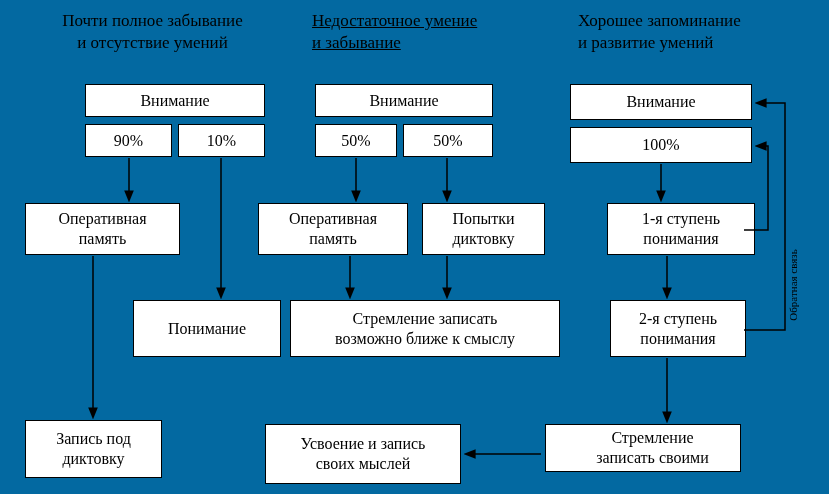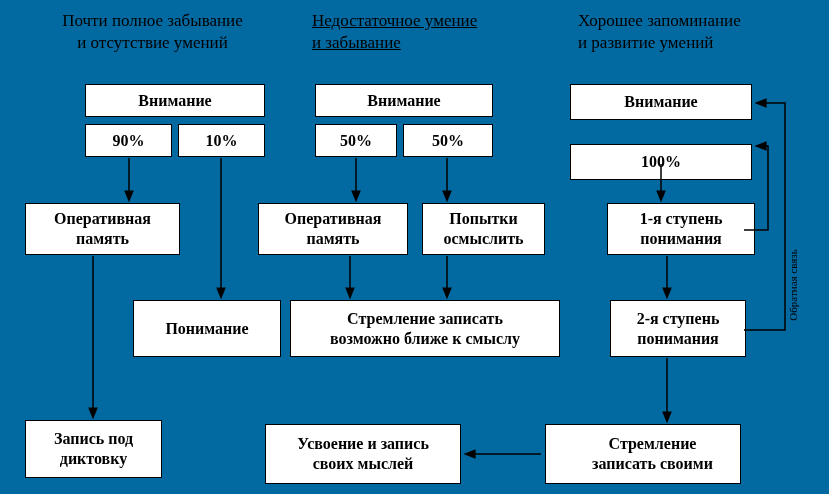--- a/index.html
+++ b/index.html
@@ -24,21 +24,20 @@
     border: 1.5px solid #000;
     background: #ffffff;
     display: flex;
     align-items: center;
     justify-content: center;
     text-align: center;
     font-size: 16px;
     line-height: 1.22;
     white-space: pre-line;
     padding: 2px 4px;
-    font-weight: bold;
   }
   .arrows {
     position: absolute;
     left: 0; top: 0;
     width: 829px; height: 494px;
     pointer-events: none;
   }
   .feedback-label {
     position: absolute;
     left: 735px;
@@ -71,31 +70,31 @@
   <div class="box" style="left:133px; top:300px; width:148px; height:57px;">Понимание</div>
   <div class="box" style="left:25px; top:420px; width:137px; height:58px;">Запись под
 диктовку</div>
 
   <div class="box" style="left:315px; top:84px; width:178px; height:33px;">Внимание</div>
   <div class="box" style="left:315px; top:124px; width:82px; height:33px;">50%</div>
   <div class="box" style="left:403px; top:124px; width:90px; height:33px;">50%</div>
   <div class="box" style="left:258px; top:203px; width:150px; height:52px;">Оперативная
 память</div>
   <div class="box" style="left:422px; top:203px; width:123px; height:52px;">Попытки
-осмыслить</div>
+диктовку</div>
   <div class="box" style="left:290px; top:300px; width:270px; height:57px;">Стремление записать
 возможно ближе к смыслу</div>
 
   <div class="box" style="left:570px; top:84px; width:182px; height:36px;">Внимание</div>
-  <div class="box" style="left:570px; top:127px; width:182px; height:36px;margin-top:17px;">100%</div>
+  <div class="box" style="left:570px; top:127px; width:182px; height:36px;">100%</div>
   <div class="box" style="left:595px; top:203px; width:148px; height:52px;margin-left:12px;">1-я ступень
 понимания</div>
   <div class="box" style="left:595px; top:300px; width:136px; height:57px;margin-left:15px;">2-я ступень
 понимания</div>
-  <div class="box" style="left:545px; top:424px; width:196px; height:60px;padding-left:23px;">Стремление
+  <div class="box" style="left:545px; top:424px; width:196px; height:48px;padding-left:23px;">Стремление
 записать своими</div>
   <div class="box" style="left:265px; top:424px; width:196px; height:60px;">Усвоение и запись
 своих мыслей</div>
 
   <div class="feedback-label">Обратная связь</div>
 
   <svg class="arrows" viewBox="0 0 829 494" xmlns="http://www.w3.org/2000/svg">
     <defs>
       <marker id="ah" viewBox="0 0 10 8" refX="8" refY="4" markerWidth="8" markerHeight="6.4" orient="auto">
         <path d="M0,0 L10,4 L0,8 Z" fill="#000"></path>

